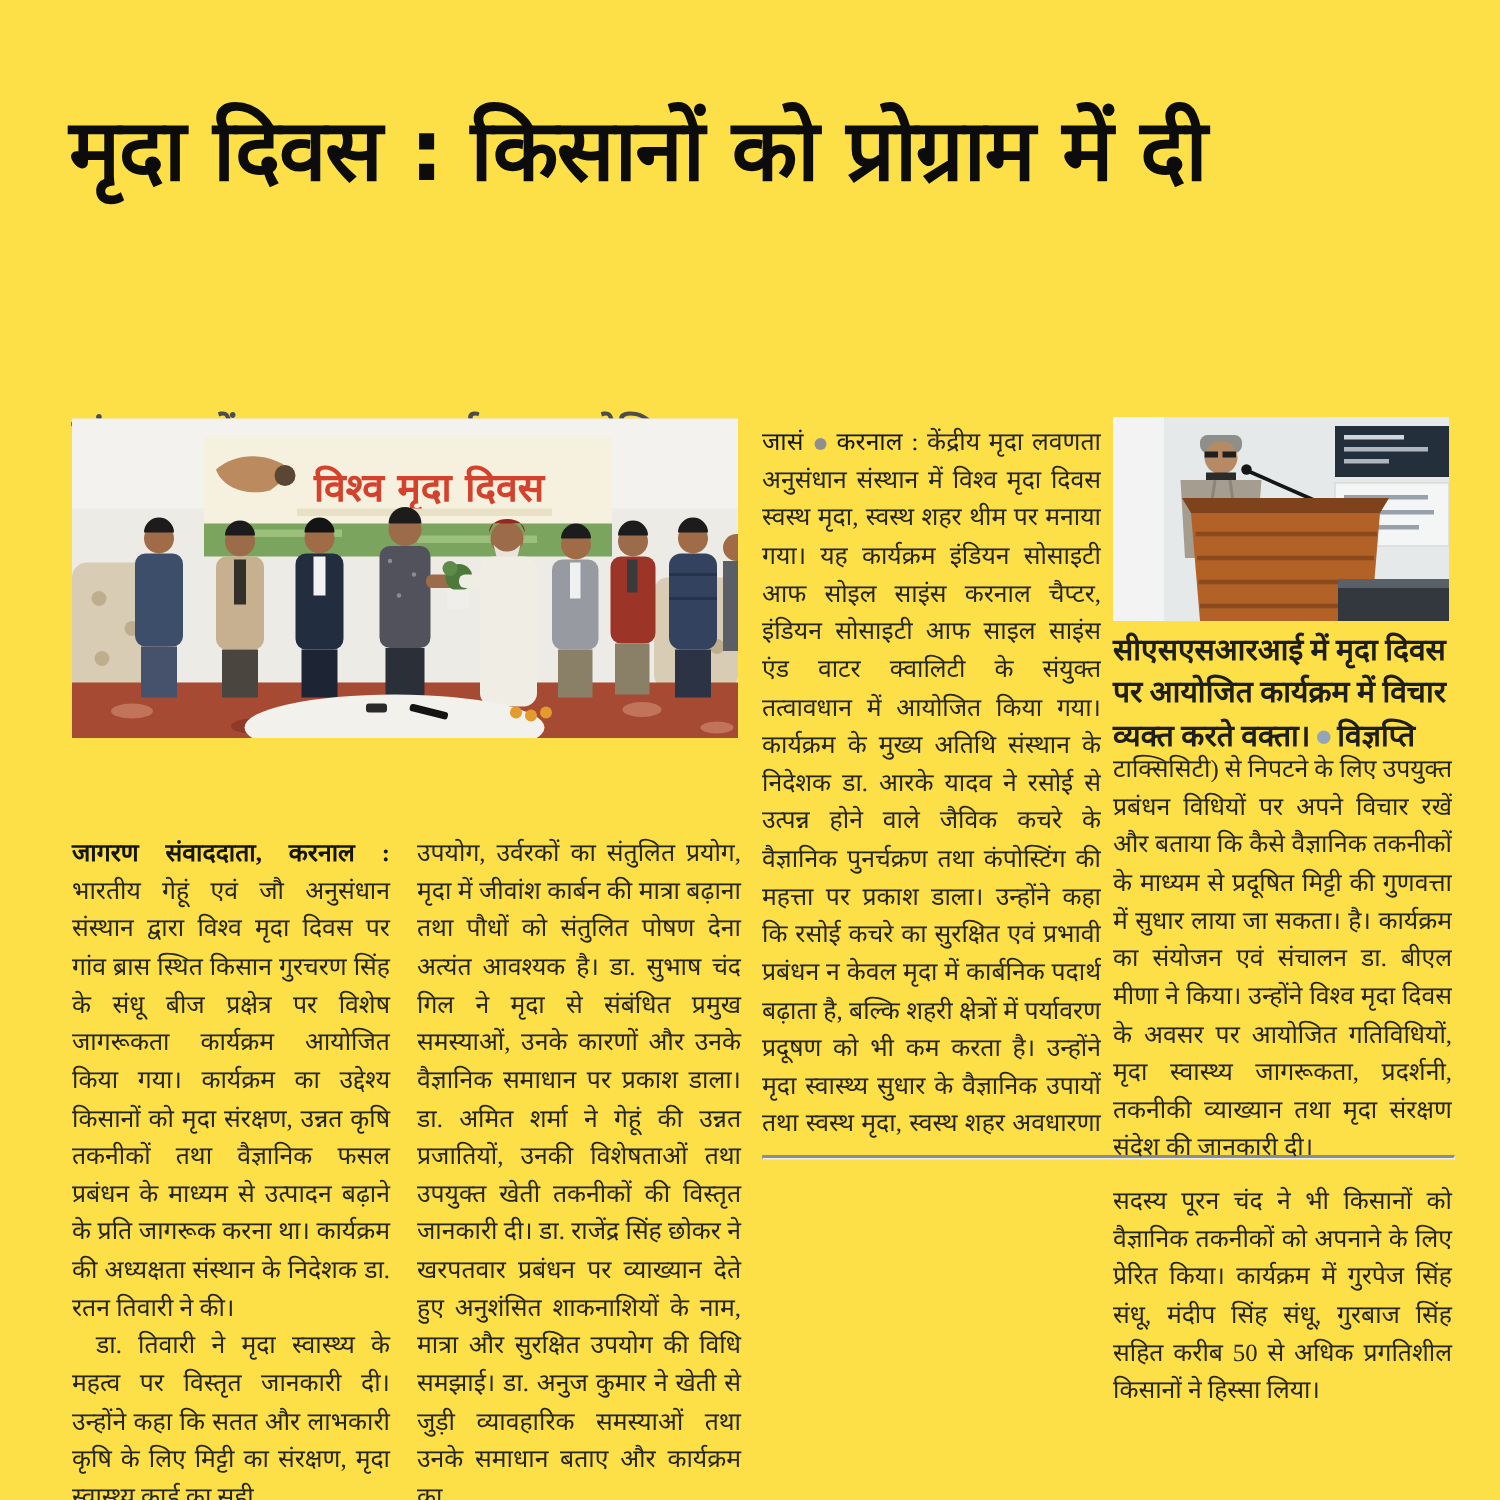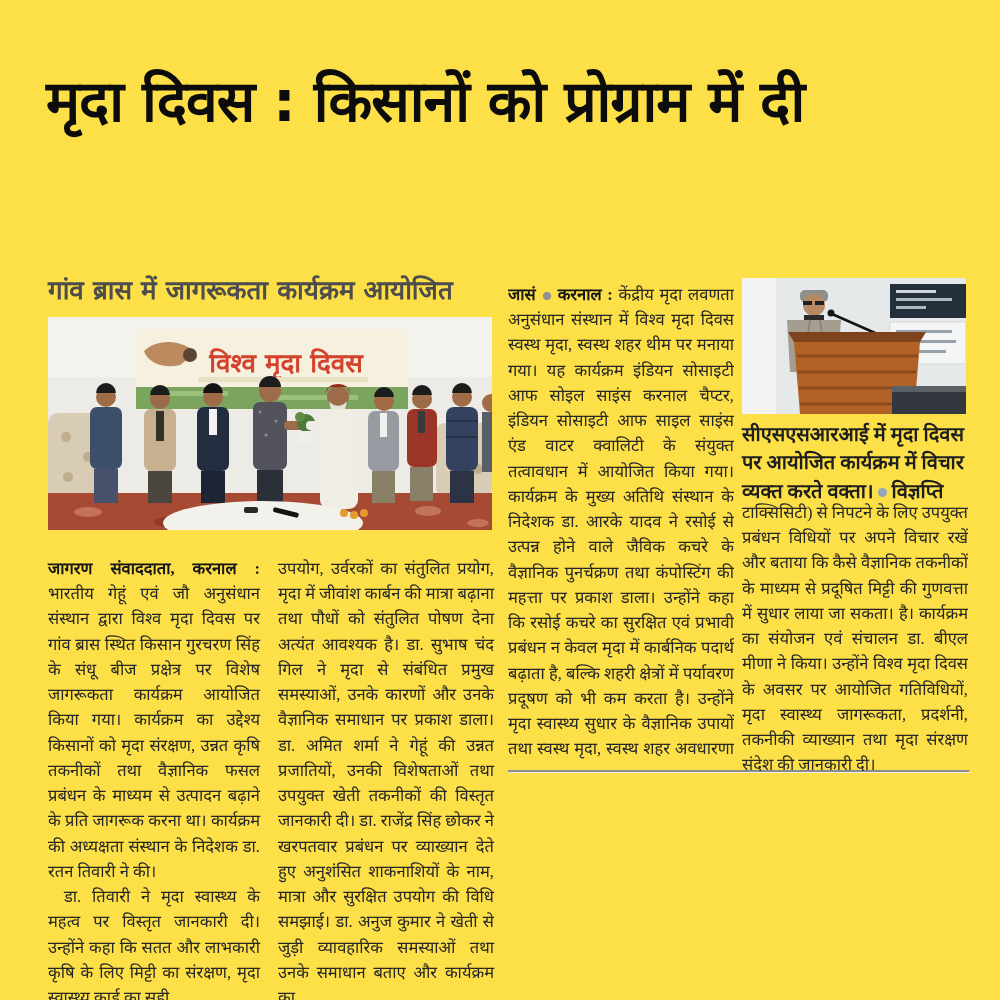--- a/index.html
+++ b/index.html
@@ -15,21 +15,21 @@
     letter-spacing:-1px;
   }
   .kicker{
     position:absolute;top:227px;
     font-family:"DejaVu Sans","Liberation Sans",sans-serif;
     font-weight:700;font-size:26px;line-height:1.2;white-space:nowrap;
   }
   .kicker-left{left:48px;color:#4d4d4d;margin-top:48px;}
   .kicker-right{left:510px;color:#101010;}
   .photo-frame{position:absolute;overflow:hidden;background:#e8e6e1;}
-  .photo-left{left:48px;top:279px;width:444px;height:213px;margin-top:38px;}
+  .photo-left{left:48px;top:279px;width:444px;height:213px;}
   .photo-right{left:742px;top:278px;width:224px;height:136px;}
   .caption{
     position:absolute;font-weight:700;font-size:20px;line-height:1.42;color:#1e1e1e;
     font-family:"Liberation Serif","DejaVu Serif",serif;
   }
   .caption-left{left:48px;top:498px;width:446px;}
   .caption-right{left:742px;top:420px;width:226px;}
   .credit-bullet{
     display:inline-block;width:9px;height:9px;border-radius:50%;
     background:#93a5b6;margin:0 5px 1px 4px;vertical-align:middle;
@@ -37,21 +37,21 @@
   .body-col{position:absolute;font-size:16.5px;line-height:1.53;text-align:justify;}
   .col1{left:48px;top:556px;width:212px;}
   .col2{left:278px;top:556px;width:216px;}
   .col3a{left:508px;top:282px;width:226px;height:482px;overflow:hidden;}
   .col3b{left:508px;top:788px;width:226px;}
   .col4a{left:742px;top:500px;width:226px;height:272px;overflow:hidden;}
   .col4b{left:742px;top:788px;width:226px;}
   .body-col p{margin:0;}
   .para-indent{text-indent:16px;}
   .byline{font-weight:700;color:#161616;}
-  .dateline{font-weight:700;color:#161616;}
+  .dateline{font-weight:400;color:#161616;}
   .dateline-bullet{
     display:inline-block;width:8px;height:8px;border-radius:50%;
     background:#8f8f8f;margin:0 7px 1px 7px;vertical-align:middle;
   }
   .section-divider{
     position:absolute;left:508px;top:770px;width:460px;height:0;
     border-top:2px solid #8c8c8c;margin:0;
   }
 </style>
 </head>
@@ -261,14 +261,17 @@
   </div>
 
   <div class="caption caption-right">
     <span>सीएसएसआरआई में मृदा दिवस पर आयोजित कार्यक्रम में विचार व्यक्त करते वक्ता।</span><span class="credit-bullet"></span><span>विज्ञप्ति</span>
   </div>
 
   <div class="body-col col4a">
     <p><span>टाक्सिसिटी) से निपटने के लिए उपयुक्त प्रबंधन विधियों पर अपने विचार रखें और बताया कि कैसे वैज्ञानिक तकनीकों के माध्यम से प्रदूषित मिट्टी की गुणवत्ता में सुधार लाया जा सकता। है। कार्यक्रम का संयोजन एवं संचालन डा. बीएल मीणा ने किया। उन्होंने विश्व मृदा दिवस के अवसर पर आयोजित गतिविधियों, मृदा स्वास्थ्य जागरूकता, प्रदर्शनी, तकनीकी व्याख्यान तथा मृदा संरक्षण संदेश की जानकारी दी।</span></p>
   </div>
 
+  <div class="body-col col4b">
+    <p><span>सदस्य पूरन चंद ने भी किसानों को वैज्ञानिक तकनीकों को अपनाने के लिए प्रेरित किया। कार्यक्रम में गुरपेज सिंह संधू, मंदीप सिंह संधू, गुरबाज सिंह सहित करीब 50 से अधिक प्रगतिशील किसानों ने हिस्सा लिया।</span></p>
+  </div>
 
 </div>
 
 </body></html>

